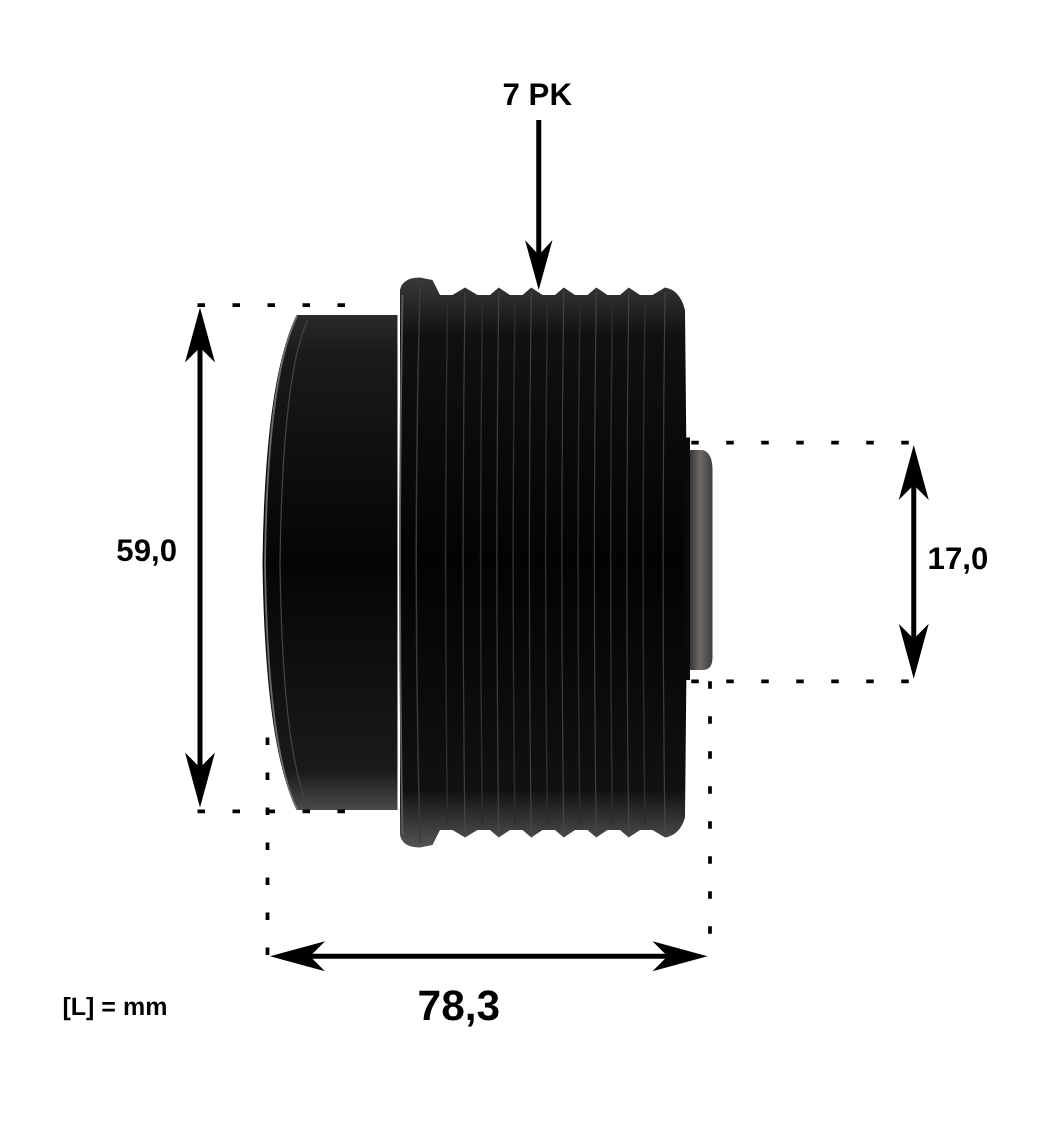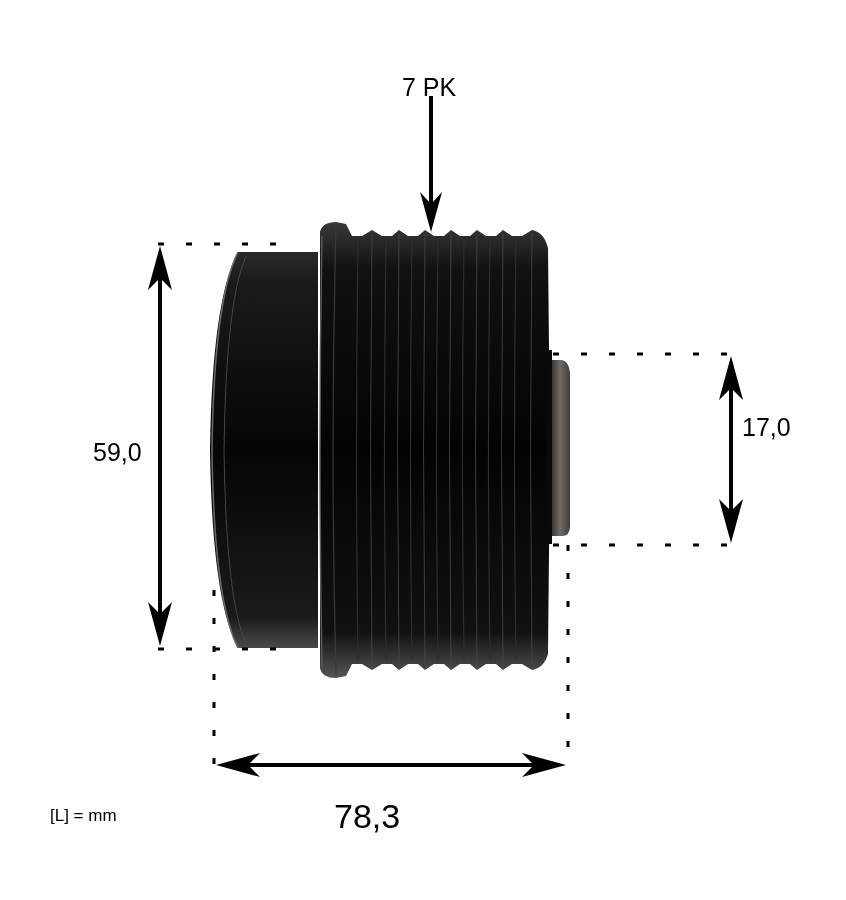--- a/index.html
+++ b/index.html
@@ -1,25 +1,25 @@
 <!DOCTYPE html>
 <html><head>
   <meta charset="utf-8">
   <style>
     html, body { margin: 0; padding: 0; background: #ffffff; }
     body { width: 846px; height: 900px; position: relative; overflow: hidden;
            font-family: "Liberation Sans", sans-serif; }
     .stage { position: absolute; left: 0; top: 0; width: 846px; height: 900px; }
-    .label { position: absolute; font-weight: normal; color: #000; white-space: nowrap;
-             font-family: "Liberation Sans", sans-serif; margin-top: 11px; }
+    .label { position: absolute; font-weight: bold; color: #000; white-space: nowrap;
+             font-family: "Liberation Sans", sans-serif; }
     .lbl-pk { left: 402px; top: 62px; font-size: 25px; }
     .lbl-h { left: 93px; top: 427px; font-size: 25px; }
-    .lbl-d { left: 742px; top: 402px; font-size: 25px; }
+    .lbl-d { left: 742px; top: 433px; font-size: 25px; }
     .lbl-w { left: 334px; top: 786px; font-size: 34px; }
-    .lbl-unit { left: 50px; top: 795px; font-size: 17px; }
+    .lbl-unit { left: 50px; top: 795px; font-size: 20px; }
     svg { position: absolute; left: 0; top: 0; }
   </style>
 </head>
 <body>
 
 <div class="stage">
 
   <svg width="846" height="900" viewBox="0 0 846 900">
     <defs>
       <linearGradient id="hubGrad" x1="0" y1="0" x2="0" y2="1">

